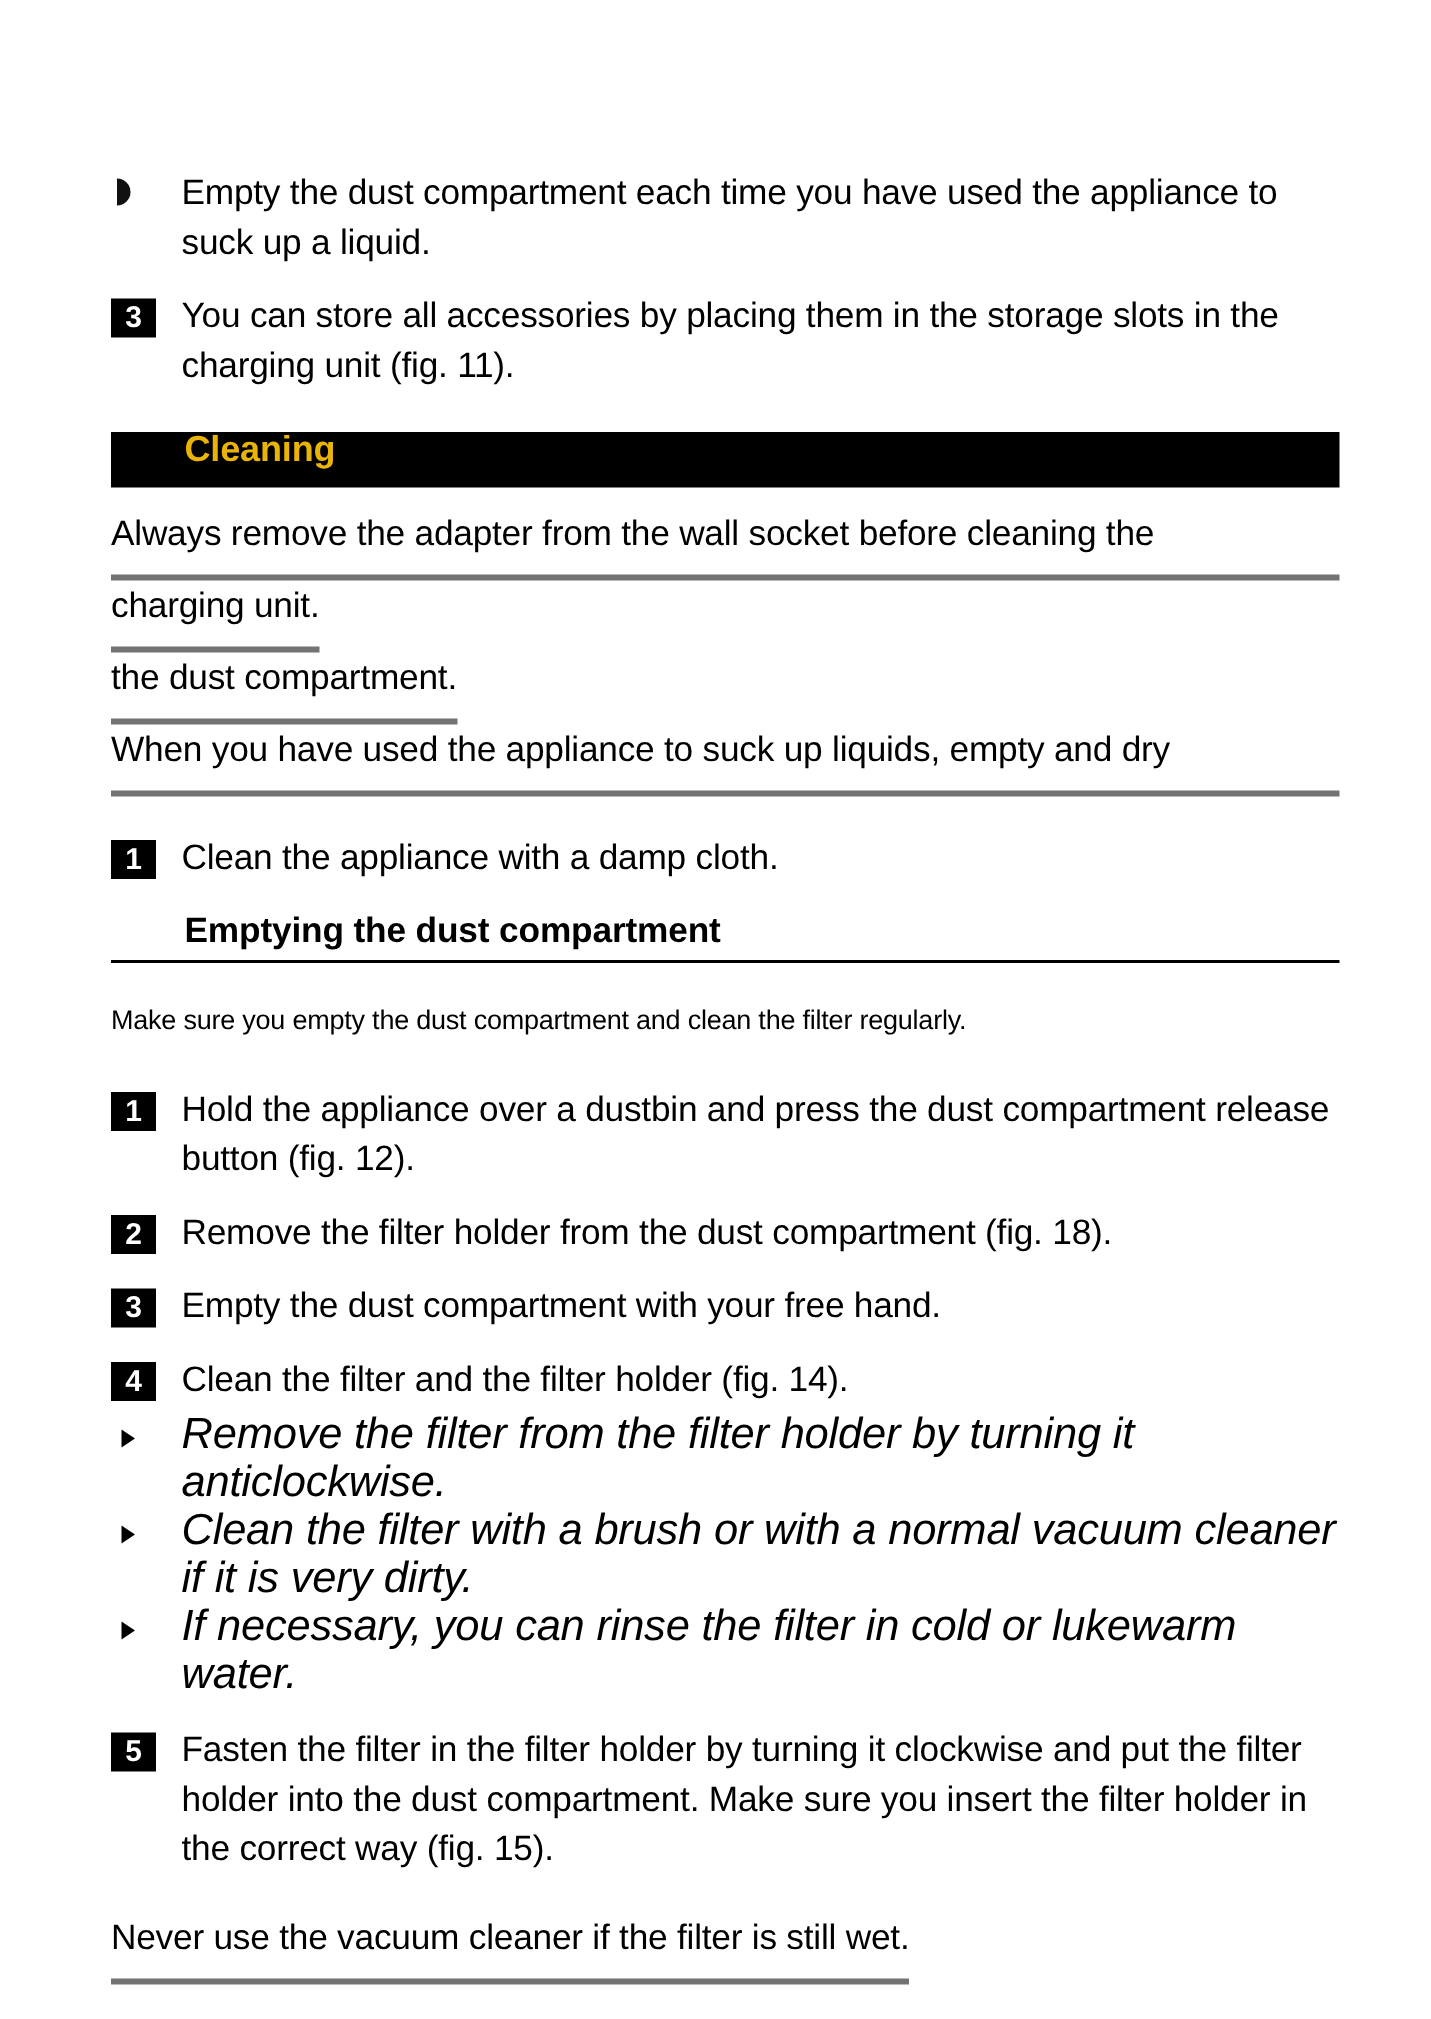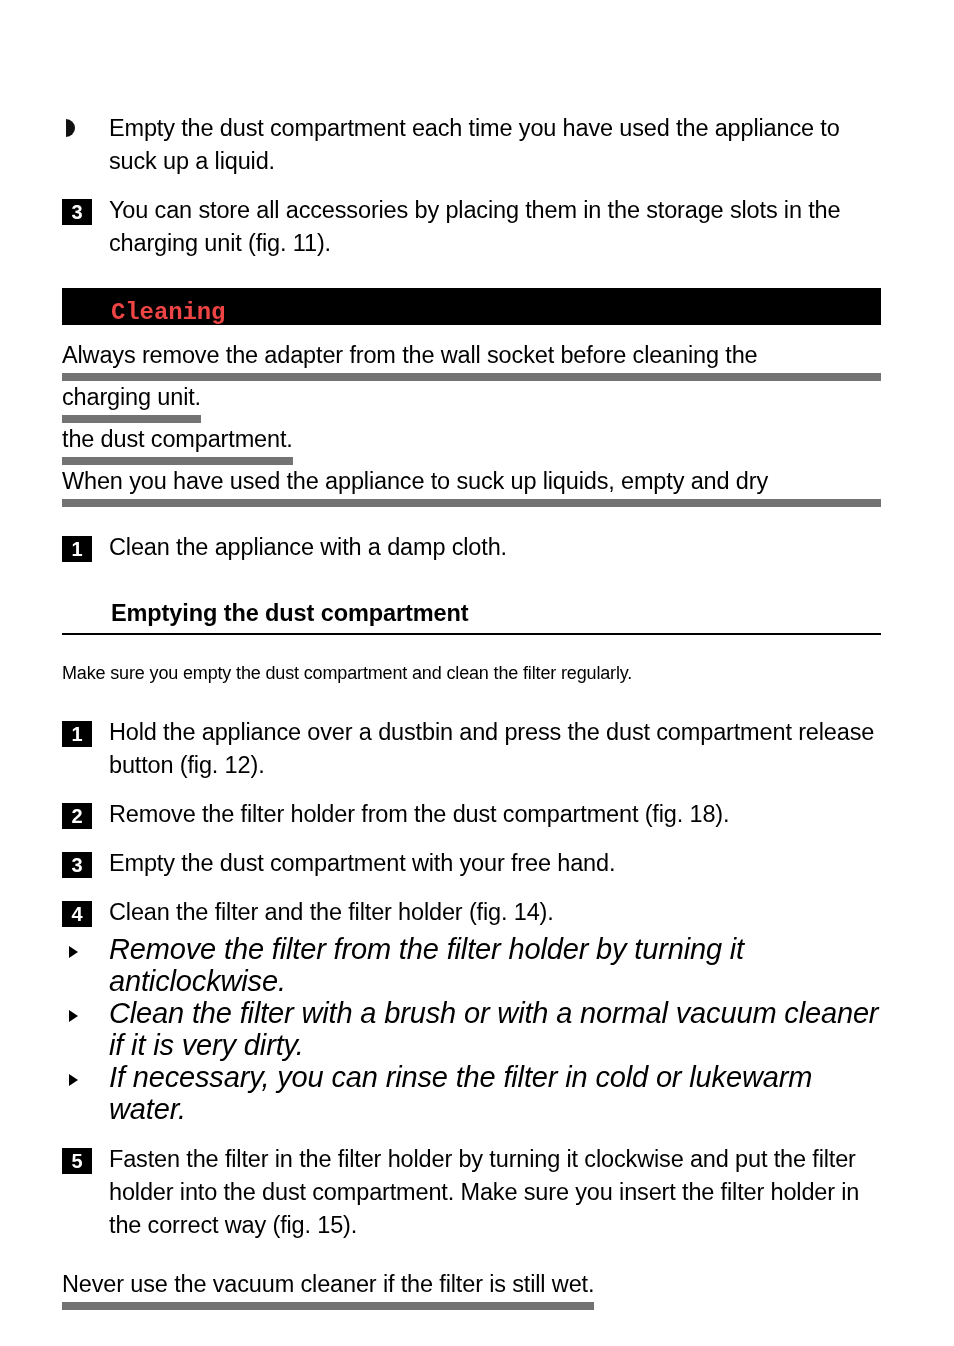--- a/index.html
+++ b/index.html
@@ -44,21 +44,21 @@
     font-weight: normal;
     margin-left: 34px;
     min-width: 18px;
     text-align: right;
     line-height: 1;
   }
 
   
   .content {
     position: absolute;
-    left: 62px;
+    left: 74px;
     top: 112px;
     width: 819px;
   }
 
   
   .dotitem {
     position: relative;
     padding-left: 47px;
     margin-bottom: 16px;
   }
@@ -101,56 +101,55 @@
     font-size: 23.5px;
     line-height: 33px;
     letter-spacing: -0.15px;
   }
 
   
   .sectionbar {
     width: 819px;
     height: 37px;
     background: #000000;
-    color: #ef4444;
+    color: #eab308;
     margin-top: 28px;
     margin-bottom: 14px;
     display: flex;
-    align-items: flex-end;
-    font-family: Liberation Mono, monospace;
+    align-items: flex-start;
   }
   .sectionbar .label {
     font-size: 24px;
     font-weight: bold;
     padding-left: 49px;
     line-height: 1;
     letter-spacing: -0.1px;
   }
 
   
   .warnpara {
     font-size: 23.5px;
     line-height: 33px;
     letter-spacing: -0.15px;
     margin-bottom: 0px;
   }
   .warnpara .uline {
     display: block;
-    border-bottom: 8px solid #737373;
-    padding-bottom: 1px;
+    border-bottom: 4px solid #737373;
+    padding-bottom: 11px;
     width: fit-content;
     max-width: 819px;
   }
   .warnpara .uline.full { width: 819px; }
 
   .warnblock { margin-bottom: 14px; }
 
   
   .subheading {
-    margin-top: 33px;
+    margin-top: 16px;
     margin-bottom: 22px;
   }
   .subheading .label {
     display: block;
     font-size: 23.5px;
     font-weight: bold;
     padding-left: 49px;
     line-height: 32px;
     letter-spacing: -0.1px;
   }

